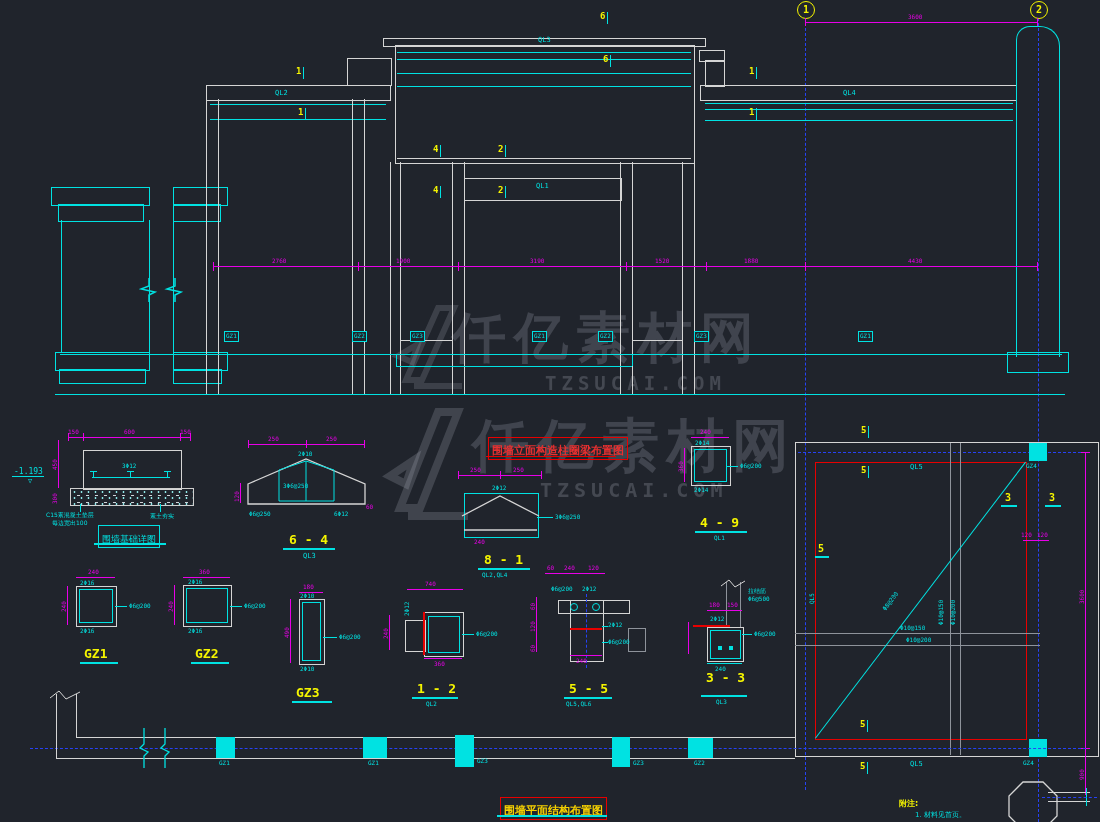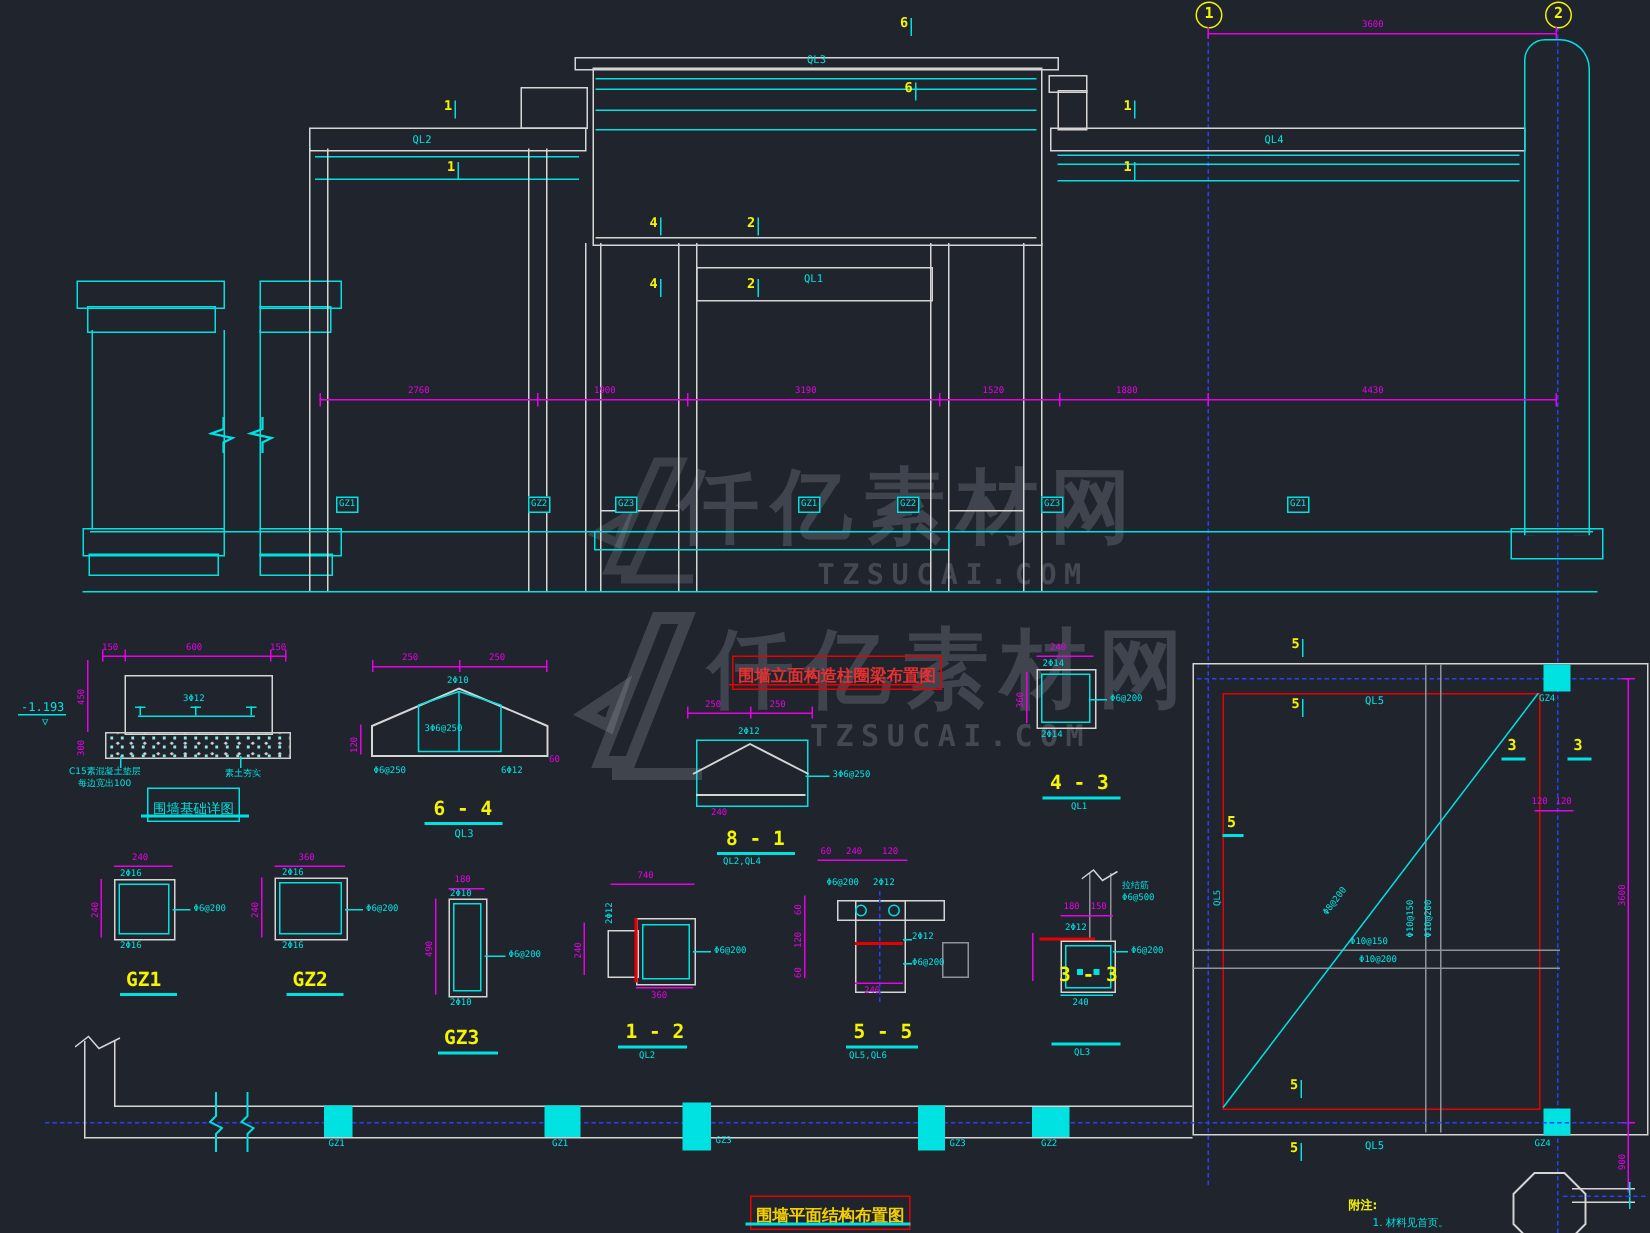--- a/index.html
+++ b/index.html
@@ -269,21 +269,21 @@
   <div class="s lm" style="left:691px;top:437px;width:38px;height:1px"></div>
   <div class="s t t6 tm" style="left:700px;top:429px">240</div>
   <div class="s lm" style="left:684px;top:448px;width:1px;height:34px"></div>
   <div class="s t t6 tm vrot" style="left:678px;top:472px">360</div>
   <div class="s ow" style="left:691px;top:446px;width:38px;height:38px"></div>
   <div class="s oc" style="left:694px;top:449px;width:31px;height:31px"></div>
   <div class="s t t6" style="left:695px;top:440px">2Φ14</div>
   <div class="s t t6" style="left:694px;top:487px">2Φ14</div>
   <div class="s lc" style="left:726px;top:466px;width:12px;height:1px"></div>
   <div class="s t t6" style="left:740px;top:463px">Φ6@200</div>
-  <div class="s seclab" style="left:700px;top:516px">4 - 3</div>
+  <div class="s seclab" style="left:700px;top:516px">4 - 9</div>
   <div class="s lc" style="left:695px;top:531px;width:52px;height:2px"></div>
   <div class="s t t6" style="left:714px;top:535px">QL1</div>
 
   <div class="s lm" style="left:76px;top:577px;width:39px;height:1px"></div>
   <div class="s t t6 tm" style="left:88px;top:569px">240</div>
   <div class="s lm" style="left:67px;top:586px;width:1px;height:39px"></div>
   <div class="s t t6 tm vrot" style="left:61px;top:612px">240</div>
   <div class="s ow" style="left:76px;top:586px;width:39px;height:39px"></div>
   <div class="s oc" style="left:79px;top:589px;width:32px;height:32px"></div>
   <div class="s t t6" style="left:80px;top:580px">2Φ16</div>
@@ -379,21 +379,21 @@
   <div class="s lr" style="left:693px;top:625px;width:37px;height:2px"></div>
   <div class="s ow" style="left:707px;top:627px;width:35px;height:33px"></div>
   <div class="s oc" style="left:710px;top:630px;width:29px;height:27px"></div>
   <div class="s lc" style="left:718px;top:646px;width:4px;height:4px"></div>
   <div class="s lc" style="left:729px;top:646px;width:4px;height:4px"></div>
   <div class="s lc" style="left:742px;top:634px;width:10px;height:1px"></div>
   <div class="s t t6" style="left:754px;top:631px">Φ6@200</div>
   <div class="s lc" style="left:707px;top:663px;width:35px;height:1px"></div>
   <div class="s t t6" style="left:715px;top:666px">240</div>
   <div class="s lm" style="left:688px;top:622px;width:1px;height:32px"></div>
-  <div class="s seclab" style="left:706px;top:644px">3 - 3</div>
+  <div class="s seclab" style="left:706px;top:671px">3 - 3</div>
   <div class="s lc" style="left:701px;top:695px;width:46px;height:2px"></div>
   <div class="s t t6" style="left:716px;top:699px">QL3</div>
 
   <div class="s ow" style="left:795px;top:442px;width:302px;height:313px"></div>
   <div class="s orr" style="left:815px;top:462px;width:210px;height:276px;border-width:1.5px"></div>
   <div class="s dh" style="left:798px;top:452px;width:288px;height:0"></div>
   <div class="s lg" style="left:950px;top:443px;width:1px;height:312px"></div>
   <div class="s lg" style="left:960px;top:443px;width:1px;height:312px"></div>
   <div class="s lg" style="left:795px;top:633px;width:245px;height:1px"></div>
   <div class="s lg" style="left:795px;top:645px;width:245px;height:1px"></div>

